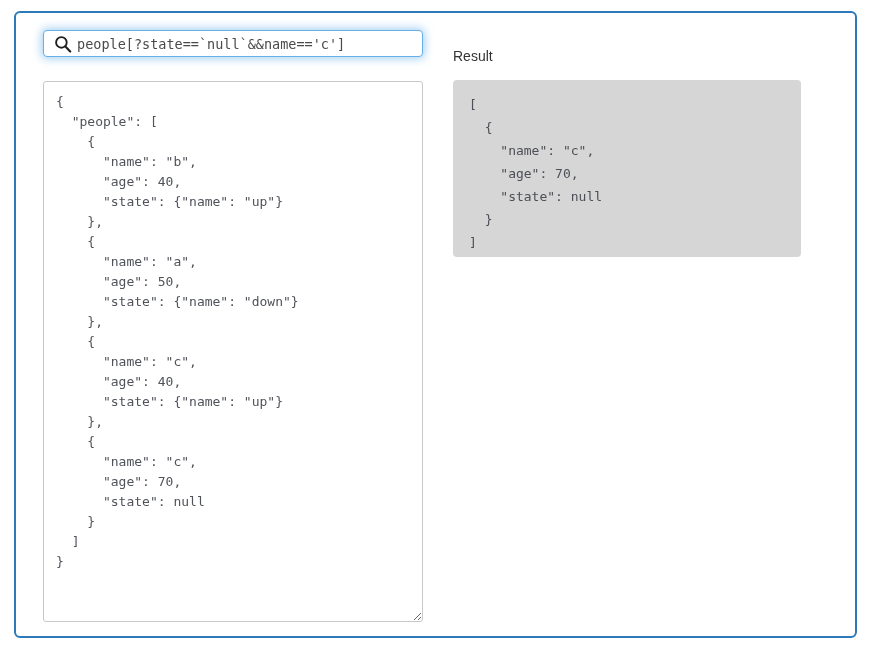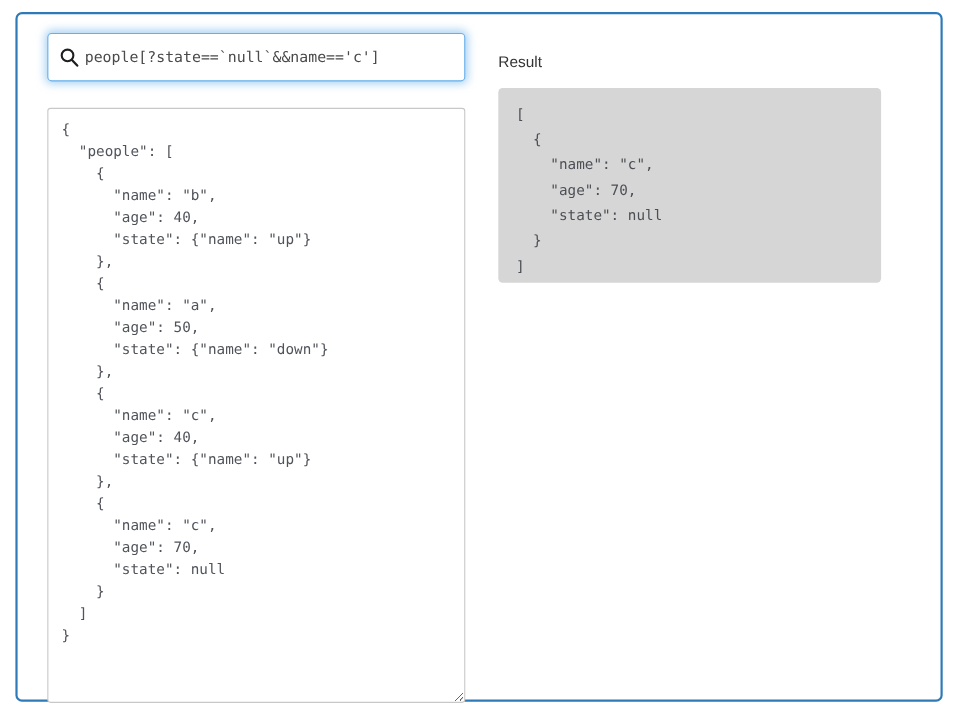--- a/index.html
+++ b/index.html
@@ -33,21 +33,21 @@
     position: absolute;
     left: 27px;
     top: 17px;
     width: 380px;
   }
 
   
   #query-field-wrap {
     position: relative;
     width: 380px;
-    height: 44px;
+    height: 27px;
     box-sizing: border-box;
     border: 1px solid #66afe9;
     border-radius: 4px;
     background: #ffffff;
     box-shadow: 0 0 8px 2px rgba(102,175,233,0.55);
     display: flex;
     align-items: center;
   }
   #search-icon {
     flex: 0 0 auto;

